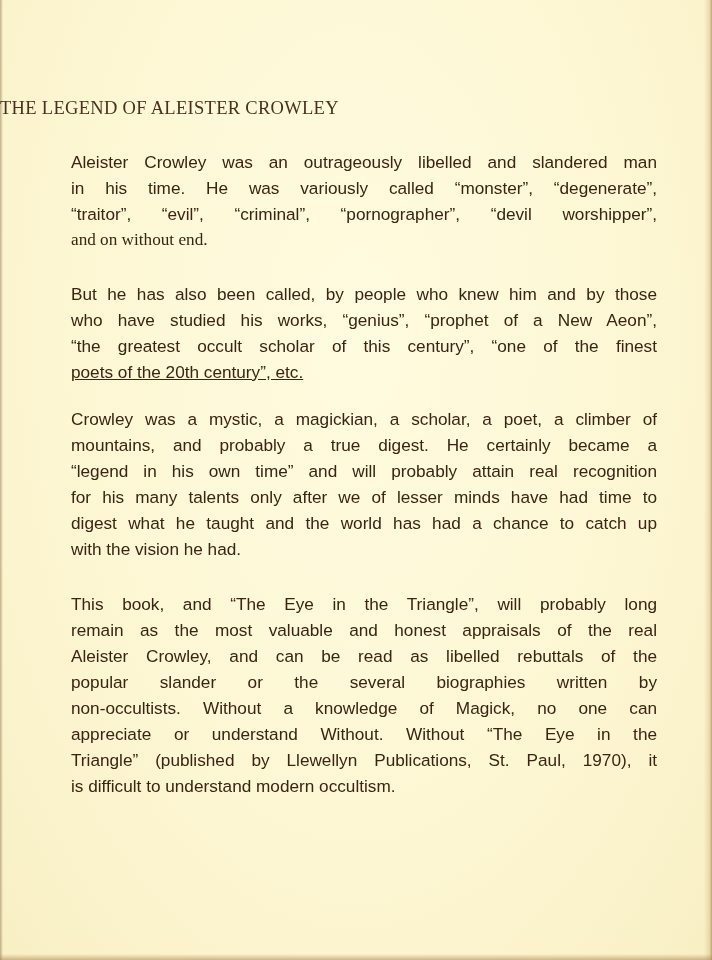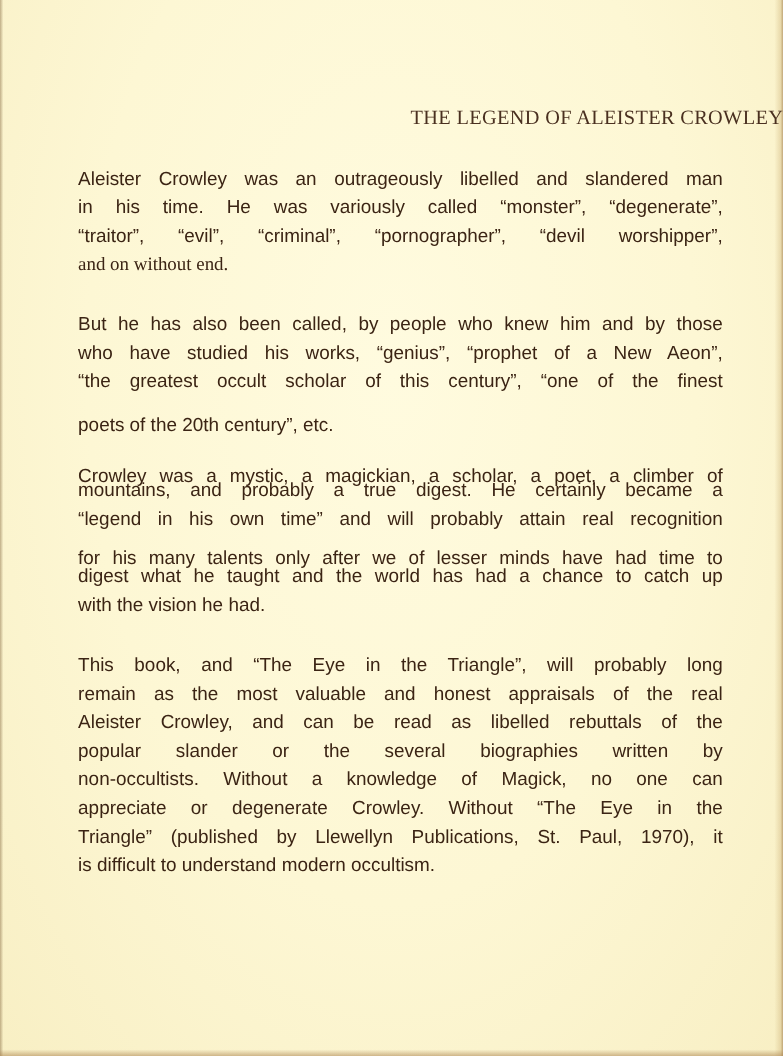--- a/index.html
+++ b/index.html
@@ -42,21 +42,21 @@
       bottom: 0;
       width: 712px;
       height: 6px;
       background: linear-gradient(to bottom, rgba(235,215,160,0) 0%, rgba(170,130,80,0.55) 100%);
     }
     .title {
       position: absolute;
       top: 98px;
       left: 0;
       width: 712px;
-      text-align: right;
+      text-align: left;
       font-family: "Liberation Serif", "DejaVu Serif", serif;
       font-size: 18.5px;
       letter-spacing: 0.3px;
       color: #4a3020;
       margin: 0;
       font-weight: normal;
     }
     .body-text {
       position: absolute;
       left: 71px;
@@ -93,35 +93,35 @@
     <div class="line" style="top:0px;">Aleister Crowley was an outrageously libelled and slandered man</div>
     <div class="line" style="top:26px;">in his time. He was variously called “monster”, “degenerate”,</div>
     <div class="line" style="top:52px;">“traitor”, “evil”, “criminal”, “pornographer”, “devil worshipper”,</div>
     <div class="line last" style="top:78px;font-family:Liberation Serif, serif;">and on without end.</div>
   </div>
 
   <div class="body-text" style="top:281px;">
     <div class="line" style="top:0px;">But he has also been called, by people who knew him and by those</div>
     <div class="line" style="top:26px;">who have studied his works, “genius”, “prophet of a New Aeon”,</div>
     <div class="line" style="top:52px;">“the greatest occult scholar of this century”, “one of the finest</div>
-    <div class="line last" style="top:92px;">poets of the 20th century”, etc.</div>
+    <div class="line last" style="top:78px;text-decoration:underline;">poets of the 20th century”, etc.</div>
   </div>
 
   <div class="body-text" style="top:406px;">
-    <div class="line" style="top:13px;">Crowley was a mystic, a magickian, a scholar, a poet, a climber of</div>
+    <div class="line" style="top:0px;">Crowley was a mystic, a magickian, a scholar, a poet, a climber of</div>
     <div class="line" style="top:26px;">mountains, and probably a true digest. He certainly became a</div>
     <div class="line" style="top:52px;">“legend in his own time” and will probably attain real recognition</div>
-    <div class="line" style="top:88px;">for his many talents only after we of lesser minds have had time to</div>
+    <div class="line" style="top:78px;">for his many talents only after we of lesser minds have had time to</div>
     <div class="line" style="top:104px;">digest what he taught and the world has had a chance to catch up</div>
     <div class="line last" style="top:130px;">with the vision he had.</div>
   </div>
 
   <div class="body-text" style="top:591px;">
     <div class="line" style="top:0px;">This book, and “The Eye in the Triangle”, will probably long</div>
     <div class="line" style="top:26px;">remain as the most valuable and honest appraisals of the real</div>
     <div class="line" style="top:52px;">Aleister Crowley, and can be read as libelled rebuttals of the</div>
     <div class="line" style="top:78px;">popular slander or the several biographies written by</div>
     <div class="line" style="top:104px;">non-occultists. Without a knowledge of Magick, no one can</div>
-    <div class="line" style="top:130px;">appreciate or degenerate Crowley. Without “The Eye in the</div>
+    <div class="line" style="top:130px;">appreciate or understand Without. Without “The Eye in the</div>
     <div class="line" style="top:156px;">Triangle” (published by Llewellyn Publications, St. Paul, 1970), it</div>
     <div class="line last" style="top:182px;">is difficult to understand modern occultism.</div>
   </div>
 </div>
 
 </body></html>

